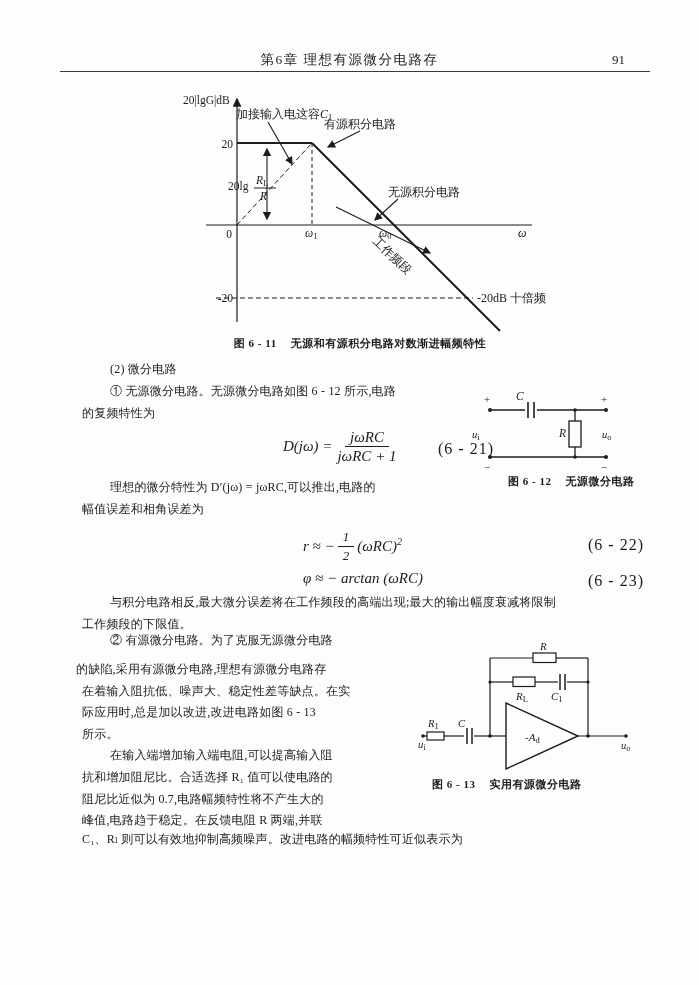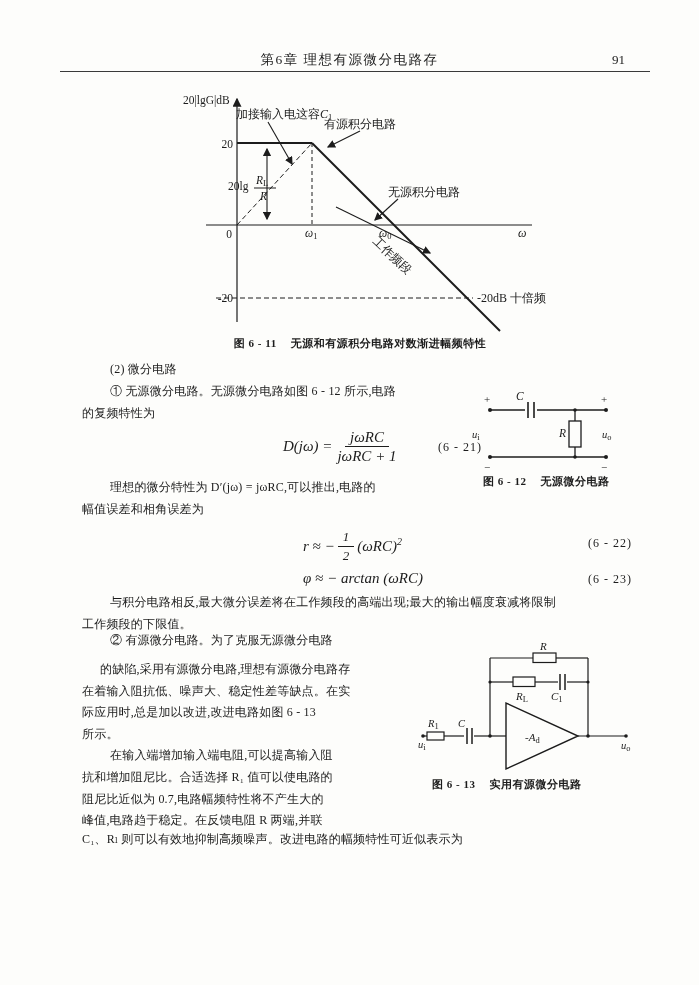--- a/index.html
+++ b/index.html
@@ -15,21 +15,21 @@
   .rule{position:absolute;background:#3a3a3a;height:1.2px;}
   .figcap{font-size:11px;font-weight:bold;letter-spacing:0.5px;}
   .figcap .gap{display:inline-block;width:14px;}
   .eq{display:flex;align-items:center;font-style:italic;font-size:15px;text-align:center;}
   .eq .plain{font-style:italic;}
   .frac{display:inline-flex;flex-direction:column;align-items:center;margin:0 5px;}
   .frac .num{padding:0 5px 1px 5px;border-bottom:1.2px solid #1c1c1c;line-height:16px;}
   .frac .den{padding-top:1px;line-height:16px;}
   .frac.small{font-size:13px;margin:0 3px;}
   .sup{font-size:10px;font-style:italic;position:relative;top:-5px;}
-  .eqno{font-size:12px;letter-spacing:1px;}
+  .eqno{font-size:16px;letter-spacing:1px;}
   svg text{fill:#1c1c1c;font-family:"Liberation Serif","DejaVu Serif",serif;}
   .cjk{font-size:12px;}
   .it{font-style:italic;}
   .tick{font-size:11.5px;}
   .svgsub{font-size:8.5px;}
 </style>
 </head>
 <body>
 
 <div class="abs hdr" style="left:0;top:51px;width:699px;text-align:center;">第6章  理想有源微分电路存</div>
@@ -121,21 +121,21 @@
 <div class="abs eqno" style="left:588px;top:536px;">(6 - 22)</div>
 
 <div class="abs eq" style="left:303px;top:570px;">
   <span class="plain">φ ≈ − arctan (ωRC)</span>
 </div>
 <div class="abs eqno" style="left:588px;top:572px;">(6 - 23)</div>
 
 <div class="abs bodyline" style="left:110px;top:595px;">与积分电路相反,最大微分误差将在工作频段的高端出现;最大的输出幅度衰减将限制</div>
 <div class="abs bodyline" style="left:82px;top:617px;">工作频段的下限值。</div>
 <div class="abs bodyline" style="left:110px;top:633px;">② 有源微分电路。为了克服无源微分电路</div>
-<div class="abs bodyline" style="left:100px;top:662px;">的缺陷,采用有源微分电路,理想有源微分电路存</div>
+<div class="abs bodyline" style="left:76px;top:662px;">的缺陷,采用有源微分电路,理想有源微分电路存</div>
 <div class="abs bodyline" style="left:82px;top:684px;">在着输入阻抗低、噪声大、稳定性差等缺点。在实</div>
 <div class="abs bodyline" style="left:82px;top:705px;">际应用时,总是加以改进,改进电路如图 6 - 13</div>
 <div class="abs bodyline" style="left:82px;top:727px;">所示。</div>
 <div class="abs bodyline" style="left:110px;top:748px;">在输入端增加输入端电阻,可以提高输入阻</div>
 <div class="abs bodyline" style="left:82px;top:770px;">抗和增加阻尼比。合适选择 R₁ 值可以使电路的</div>
 <div class="abs bodyline" style="left:82px;top:792px;">阻尼比近似为 0.7,电路幅频特性将不产生大的</div>
 <div class="abs bodyline" style="left:82px;top:813px;">峰值,电路趋于稳定。在反馈电阻 R 两端,并联</div>
 <div class="abs bodyline" style="left:82px;top:832px;">C₁、Rₗ 则可以有效地抑制高频噪声。改进电路的幅频特性可近似表示为</div>
 
 <svg class="abs" style="left:470px;top:385px;" width="225" height="95" viewBox="470 385 225 95">
@@ -166,21 +166,21 @@
   <text class="it" x="516" y="400" font-size="11.5">C</text>
   <text class="it" x="566" y="437" font-size="11.5" text-anchor="end">R</text>
   <text x="472" y="438" font-size="10.5">
     <tspan class="it">u</tspan><tspan class="svgsub" dy="2">i</tspan>
   </text>
   <text x="602" y="438" font-size="10.5">
     <tspan class="it">u</tspan><tspan class="svgsub" dy="2">o</tspan>
   </text>
 </svg>
 
-<div class="abs figcap" style="left:483px;top:474px;">
+<div class="abs figcap" style="left:508px;top:474px;">
   <span>图 6 - 12</span><span class="gap"></span><span>无源微分电路</span>
 </div>
 
 <svg class="abs" style="left:415px;top:640px;" width="225" height="140" viewBox="415 640 225 140">
 
   <circle cx="423" cy="736" r="1.8" fill="#1c1c1c"></circle>
   <line x1="423" y1="736" x2="427" y2="736" stroke="#1c1c1c" stroke-width="1.2"></line>
   <rect x="427" y="732" width="17" height="8" fill="none" stroke="#1c1c1c" stroke-width="1.2"></rect>
   <line x1="444" y1="736" x2="464" y2="736" stroke="#1c1c1c" stroke-width="1.2"></line>
   <line x1="467" y1="728" x2="467" y2="744" stroke="#1c1c1c" stroke-width="1.5"></line>

